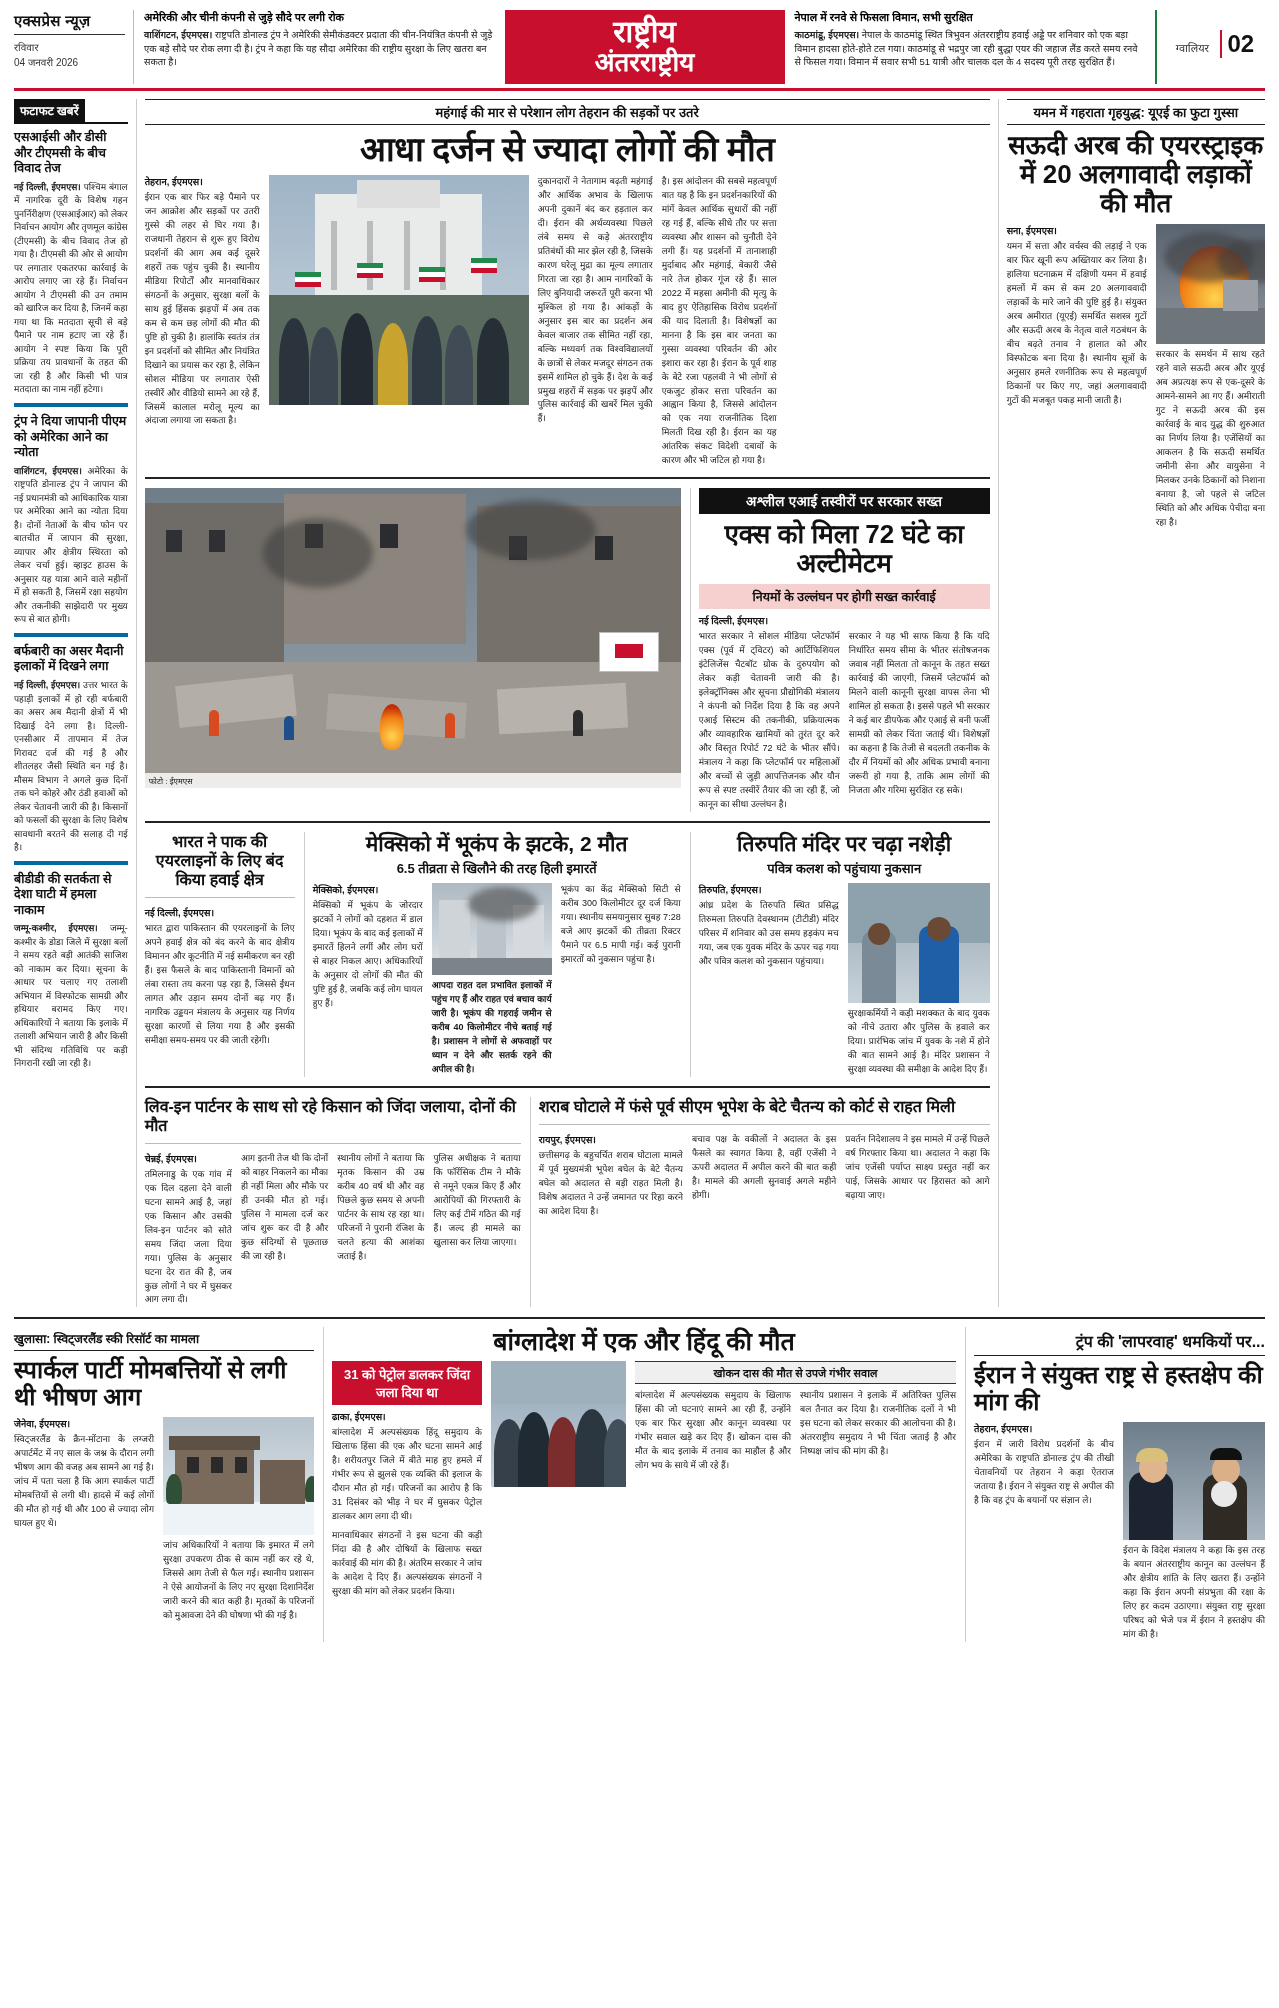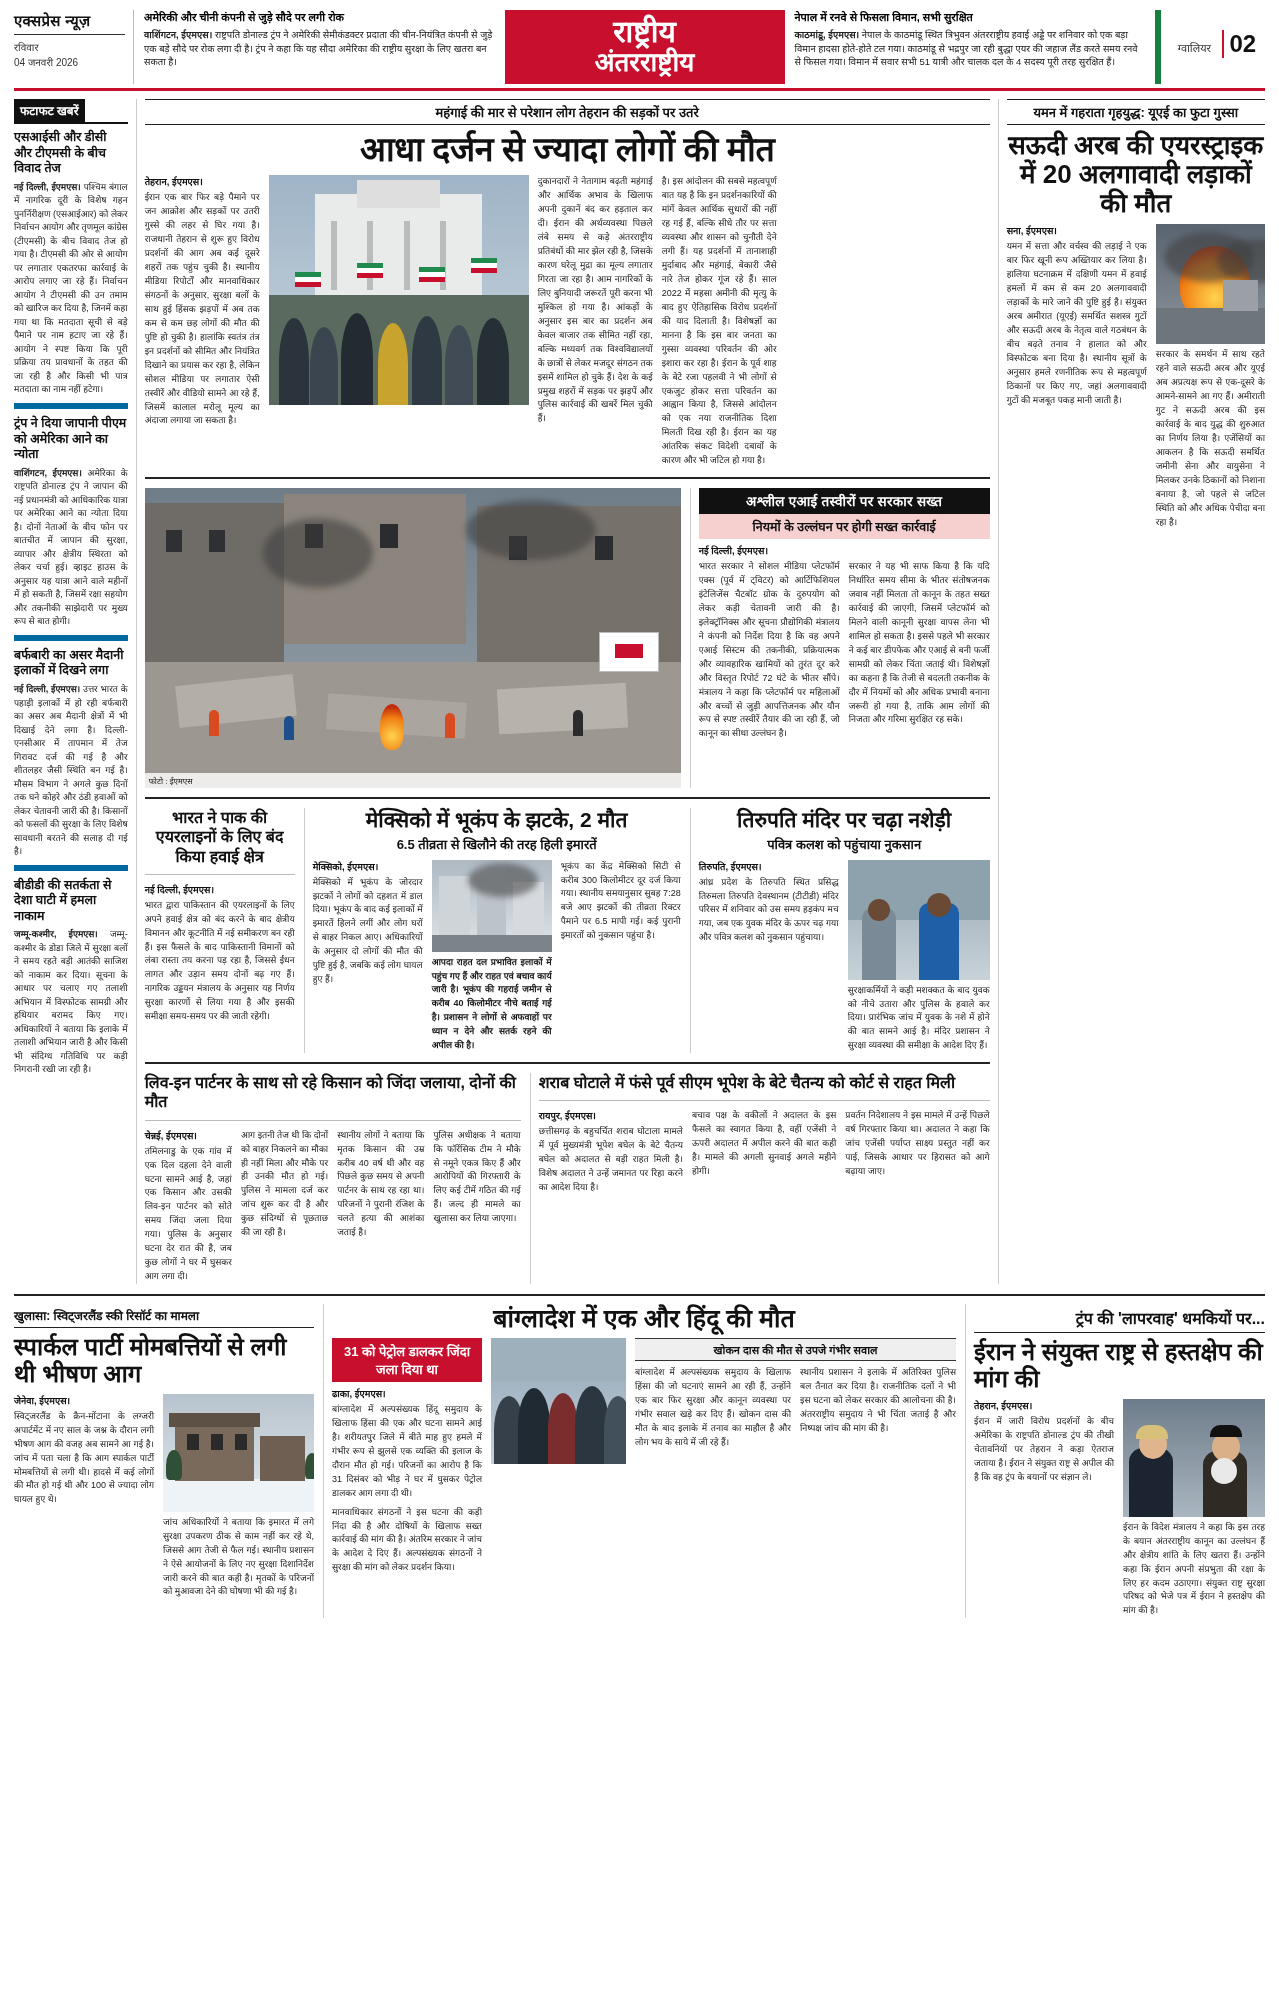--- a/index.html
+++ b/index.html
@@ -15,34 +15,34 @@
   
   .masthead { display:flex; align-items:stretch; border-bottom:3px solid #c8102e; padding-bottom:4px; }
   .mh-left { width:120px; padding-right:8px; border-right:1px solid #bbb; }
   .mh-logo { font-size:15px; font-weight:bold; letter-spacing:.3px; border-bottom:1px solid #333; padding-bottom:4px; margin-bottom:6px; }
   .mh-date { font-size:10px; line-height:1.45; color:#333; }
   .mh-news { flex:1; padding:0 10px; font-size:9.5px; line-height:1.4; color:#222; }
   .mh-news .hl { font-weight:bold; font-size:11px; display:block; margin-bottom:3px; color:#000; }
   .mh-center { width:280px; background:#c8102e; color:#fff; text-align:center; padding:6px 4px 8px 4px; }
   .mh-center .t1 { font-size:30px; font-weight:bold; line-height:1.05; }
   .mh-center .t2 { font-size:26px; font-weight:bold; line-height:1.1; }
-  .mh-right { width:110px; border-left:6px solid #15803d; padding-left:8px; text-align:center; }
+  .mh-right { width:110px; border-left:2px solid #15803d; padding-left:8px; text-align:center; }
   .mh-city { font-size:11px; color:#333; display:inline-block; vertical-align:middle; margin-top:26px;}
   .mh-pageno { display:inline-block; font-size:24px; font-weight:bold; border-left:2px solid #c8102e; padding-left:6px; margin-left:6px; vertical-align:middle; margin-top:20px;}
 
   
   .body-wrap { display:flex; gap:8px; margin-top:8px; }
   .col-left { width:128px; }
   .col-mid { flex:1; }
   .col-right { width:300px; }
 
   
   .ticker-head { background:#111; color:#fff; font-size:12px; font-weight:bold; padding:3px 6px; display:inline-block; }
   .ticker-head-wrap { border-bottom:2px solid #111; padding-bottom:0; margin-bottom:6px; }
-  .brief { border-bottom:6px solid #0369a1; padding-bottom:6px; margin-bottom:7px; }
+  .brief { border-bottom:4px solid #0369a1; padding-bottom:6px; margin-bottom:7px; }
   .brief h3 { font-size:12.5px; line-height:1.25; margin:0 0 4px 0; font-weight:bold; }
   .brief p { font-size:9px; line-height:1.5; margin:0; text-align:justify; color:#222; }
   .brief .dline { font-weight:bold; }
 
   
   .kicker { font-size:13px; font-weight:bold; text-align:center; border-top:1px solid #222; border-bottom:1px solid #222; padding:3px 0; margin-bottom:6px; }
   .headline-xl { font-size:34px; font-weight:bold; text-align:center; line-height:1.1; margin:0 0 7px 0; letter-spacing:-.5px; }
   .headline-lg { font-size:26px; font-weight:bold; text-align:center; line-height:1.12; margin:0 0 6px 0; }
   .headline-md { font-size:21px; font-weight:bold; text-align:center; line-height:1.15; margin:0 0 5px 0; }
   .headline-sm { font-size:16px; font-weight:bold; line-height:1.2; margin:0 0 5px 0; }
@@ -219,20 +219,21 @@
               <div class="s-person" style="left:80%;top:74%;width:10px;height:26px;background:#2b2b2b;"></div>
               <div style="position:absolute;right:4%;top:48%;width:60px;height:40px;background:#fff;border:1px solid #bbb;"></div>
               <div style="position:absolute;right:7%;top:52%;width:28px;height:14px;background:#c8102e;"></div>
             </div>
             <div class="cap">फोटो : ईएमएस</div>
           </div>
         </div>
 
         <div style="width:300px; border-left:1px solid #ccc; padding-left:8px;">
           <div class="blackbar">अश्लील एआई तस्वीरों पर सरकार सख्त</div>
+          <h2 class="headline-lg" style="margin-top:6px;">एक्स को मिला 72 घंटे का अल्टीमेटम</h2>
           <div class="pinkband">नियमों के उल्लंघन पर होगी सख्त कार्रवाई</div>
           <div class="dateline" style="margin-top:5px;">नई दिल्ली, ईएमएस।</div>
           <div class="cols2">
             <p class="bodytext">भारत सरकार ने सोशल मीडिया प्लेटफॉर्म एक्स (पूर्व में ट्विटर) को आर्टिफिशियल इंटेलिजेंस चैटबॉट ग्रोक के दुरुपयोग को लेकर कड़ी चेतावनी जारी की है। इलेक्ट्रॉनिक्स और सूचना प्रौद्योगिकी मंत्रालय ने कंपनी को निर्देश दिया है कि वह अपने एआई सिस्टम की तकनीकी, प्रक्रियात्मक और व्यावहारिक खामियों को तुरंत दूर करे और विस्तृत रिपोर्ट 72 घंटे के भीतर सौंपे। मंत्रालय ने कहा कि प्लेटफॉर्म पर महिलाओं और बच्चों से जुड़ी आपत्तिजनक और यौन रूप से स्पष्ट तस्वीरें तैयार की जा रही हैं, जो कानून का सीधा उल्लंघन है।</p>
             <p class="bodytext">सरकार ने यह भी साफ किया है कि यदि निर्धारित समय सीमा के भीतर संतोषजनक जवाब नहीं मिलता तो कानून के तहत सख्त कार्रवाई की जाएगी, जिसमें प्लेटफॉर्म को मिलने वाली कानूनी सुरक्षा वापस लेना भी शामिल हो सकता है। इससे पहले भी सरकार ने कई बार डीपफेक और एआई से बनी फर्जी सामग्री को लेकर चिंता जताई थी। विशेषज्ञों का कहना है कि तेजी से बदलती तकनीक के दौर में नियमों को और अधिक प्रभावी बनाना जरूरी हो गया है, ताकि आम लोगों की निजता और गरिमा सुरक्षित रह सके।</p>
           </div>
         </div>
       </div>
 
       <hr class="hr-thick">

